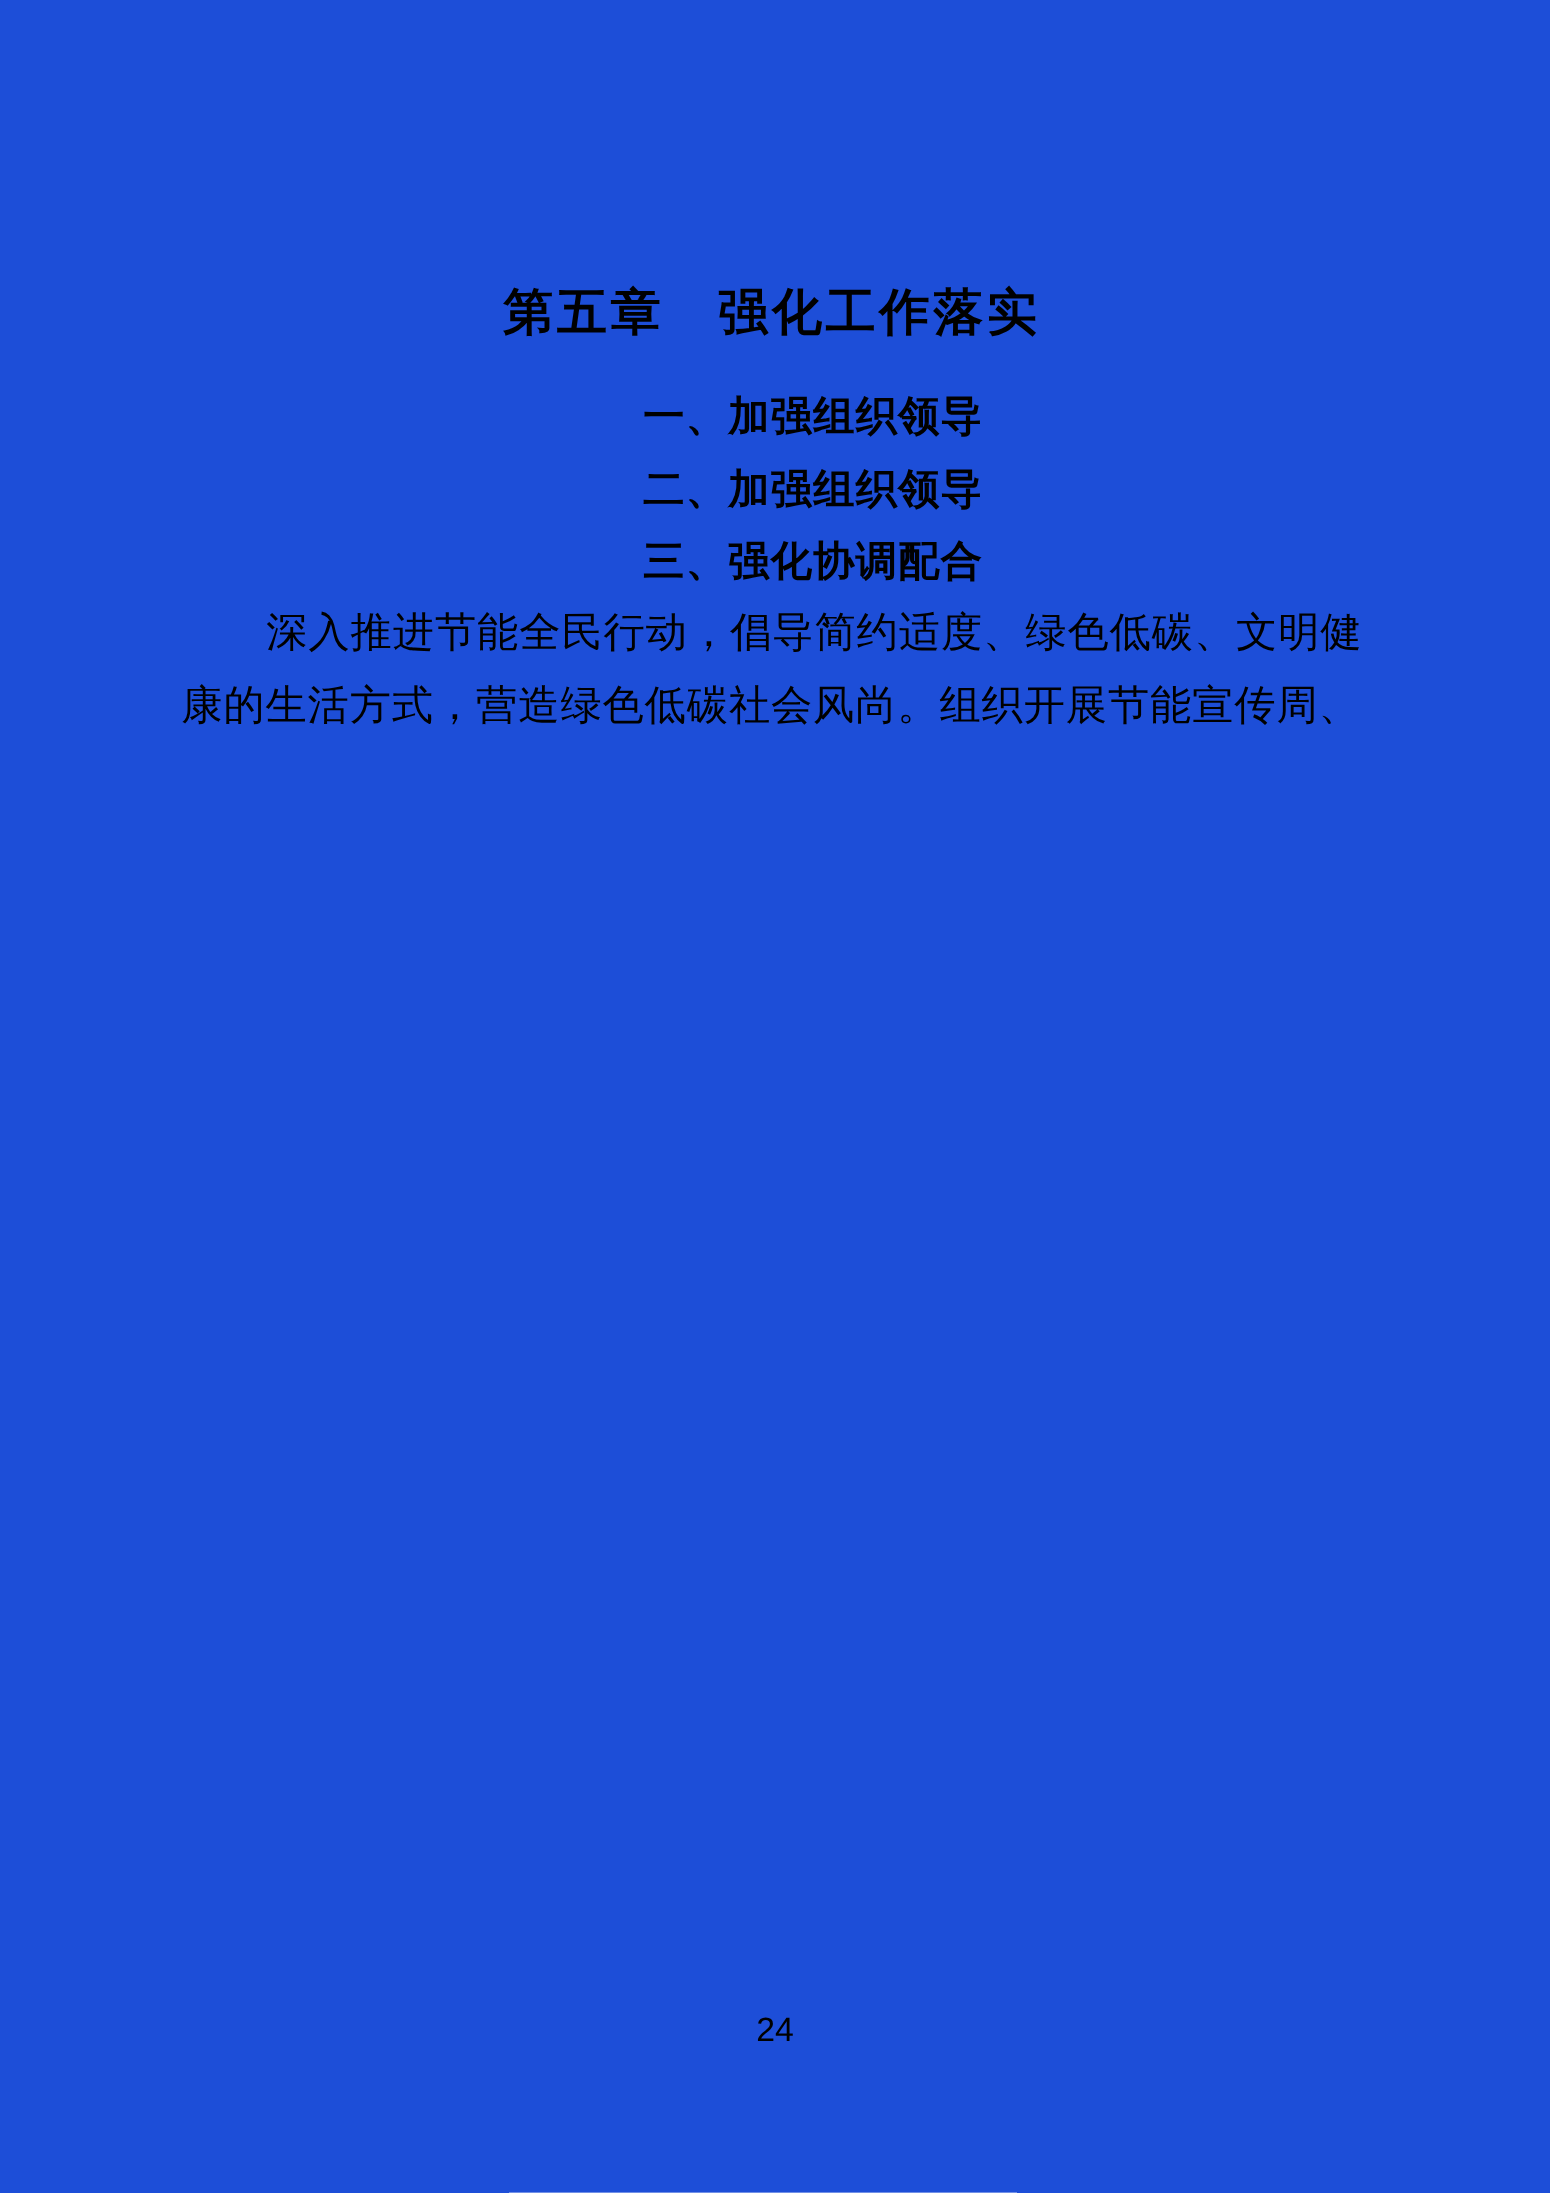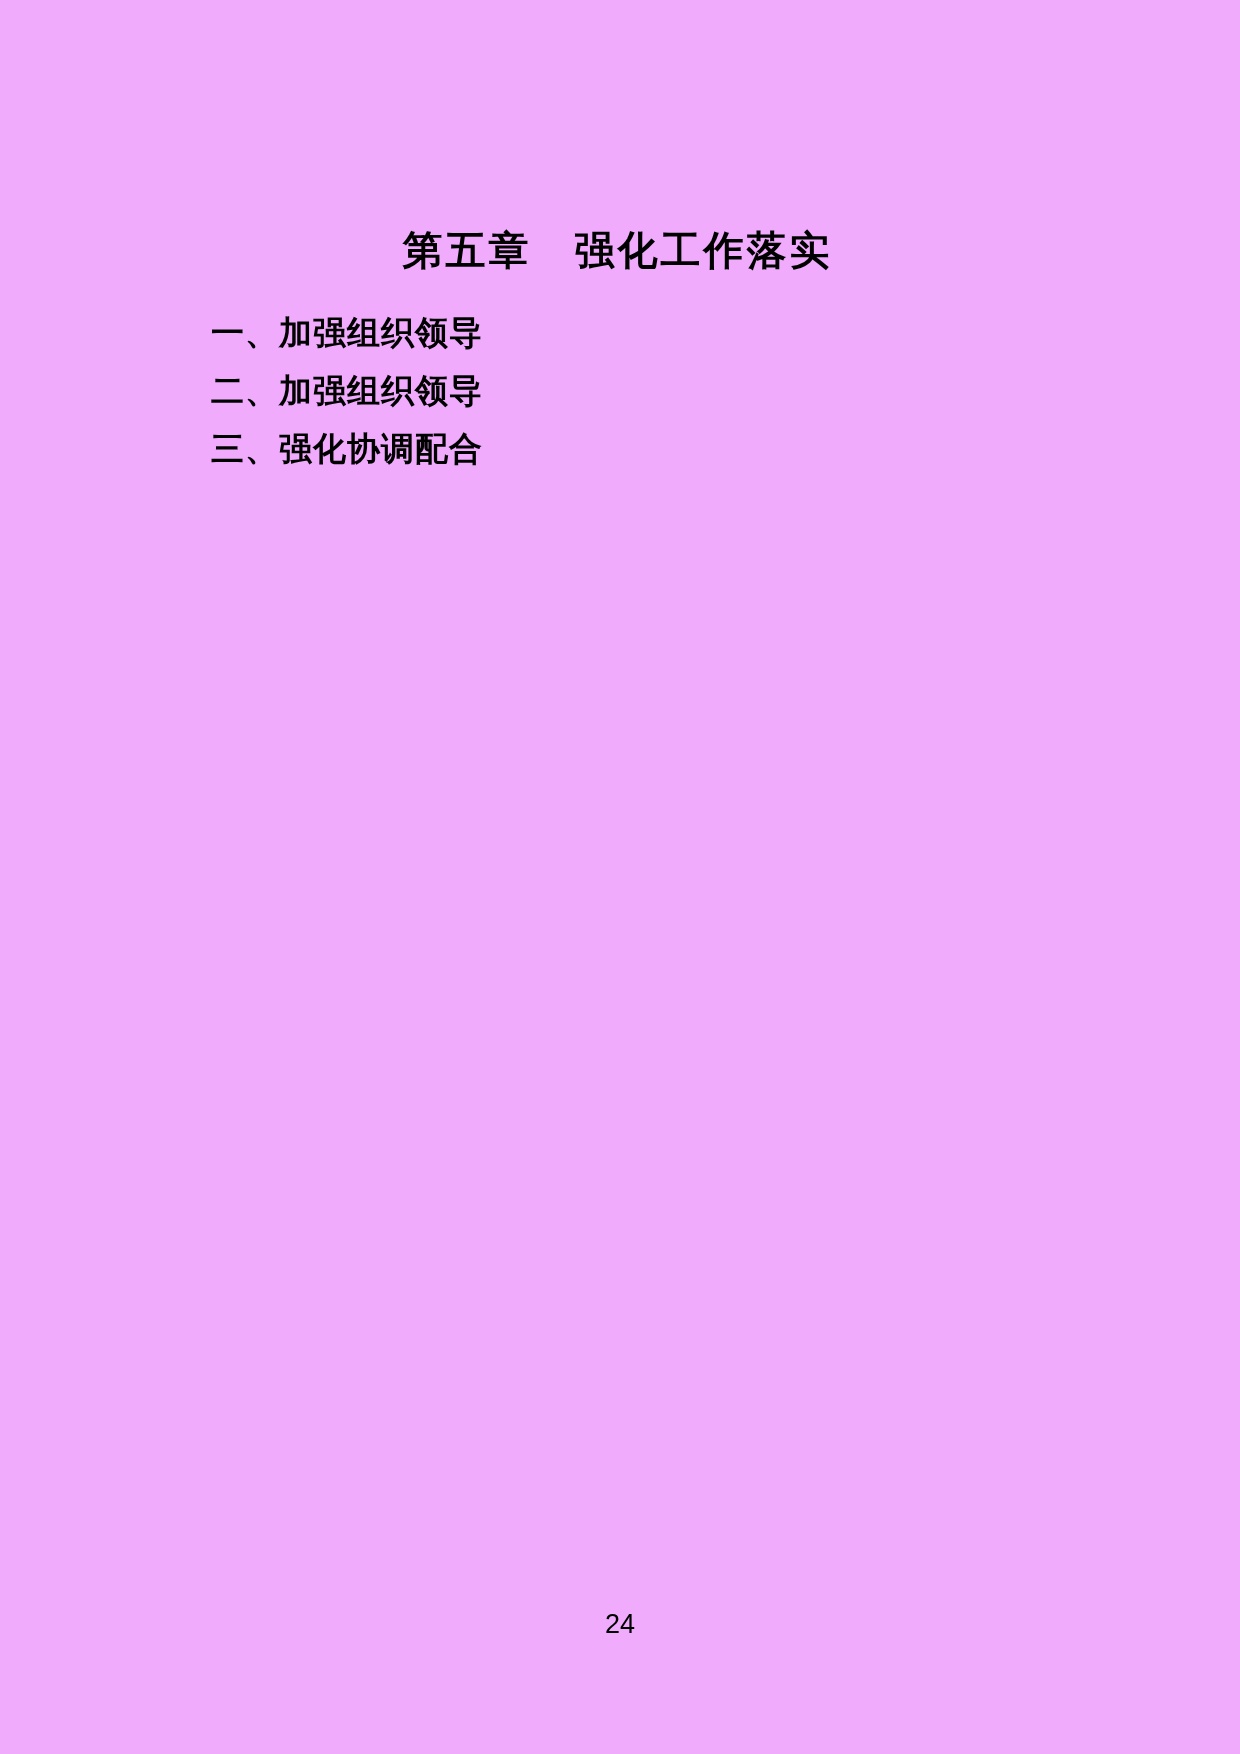--- a/index.html
+++ b/index.html
@@ -9,21 +9,21 @@
     height: 1754px;
     position: relative;
     overflow: hidden;
     background: #ffffff;
     color: #000000;
     font-family: "Liberation Serif", "DejaVu Serif", serif;
   }
   .page {
     position: absolute;
     inset: 0;
-    background: #f0abfc;
+    background: #1d4ed8;
   }
   .content {
     position: absolute;
     left: 145px;
     top: 221px;
     width: 945px;
   }
   .chapter-title {
     font-family: "Liberation Sans", "DejaVu Sans", sans-serif;
     font-weight: bold;
@@ -33,20 +33,21 @@
     letter-spacing: 3px;
     white-space: pre;
   }
   .section-heading {
     font-family: Liberation Sans, sans-serif;
     font-weight: bold;
     font-size: 33px;
     line-height: 58px;
     padding-left: 66px;
     letter-spacing: 1px;
+    text-align: center;
   }
   .section-heading.first {
     margin-top: 25px;
   }
   .para {
     font-family: "Liberation Serif", "DejaVu Serif", serif;
     font-size: 33px;
     line-height: 58px;
     letter-spacing: 0.7px;
     text-align: justify;
@@ -75,18 +76,19 @@
     <section>
       <h2 class="section-heading first">一、加强组织领导</h2>
     </section>
 
     <section>
       <h2 class="section-heading">二、加强组织领导</h2>
     </section>
 
     <section>
       <h2 class="section-heading">三、强化协调配合</h2>
+      <p class="para">深入推进节能全民行动，倡导简约适度、绿色低碳、文明健康的生活方式，营造绿色低碳社会风尚。组织开展节能宣传周、</p>
     </section>
 
   </div>
 
   <div class="page-number">24</div>
 </div>
 
 </body></html>

